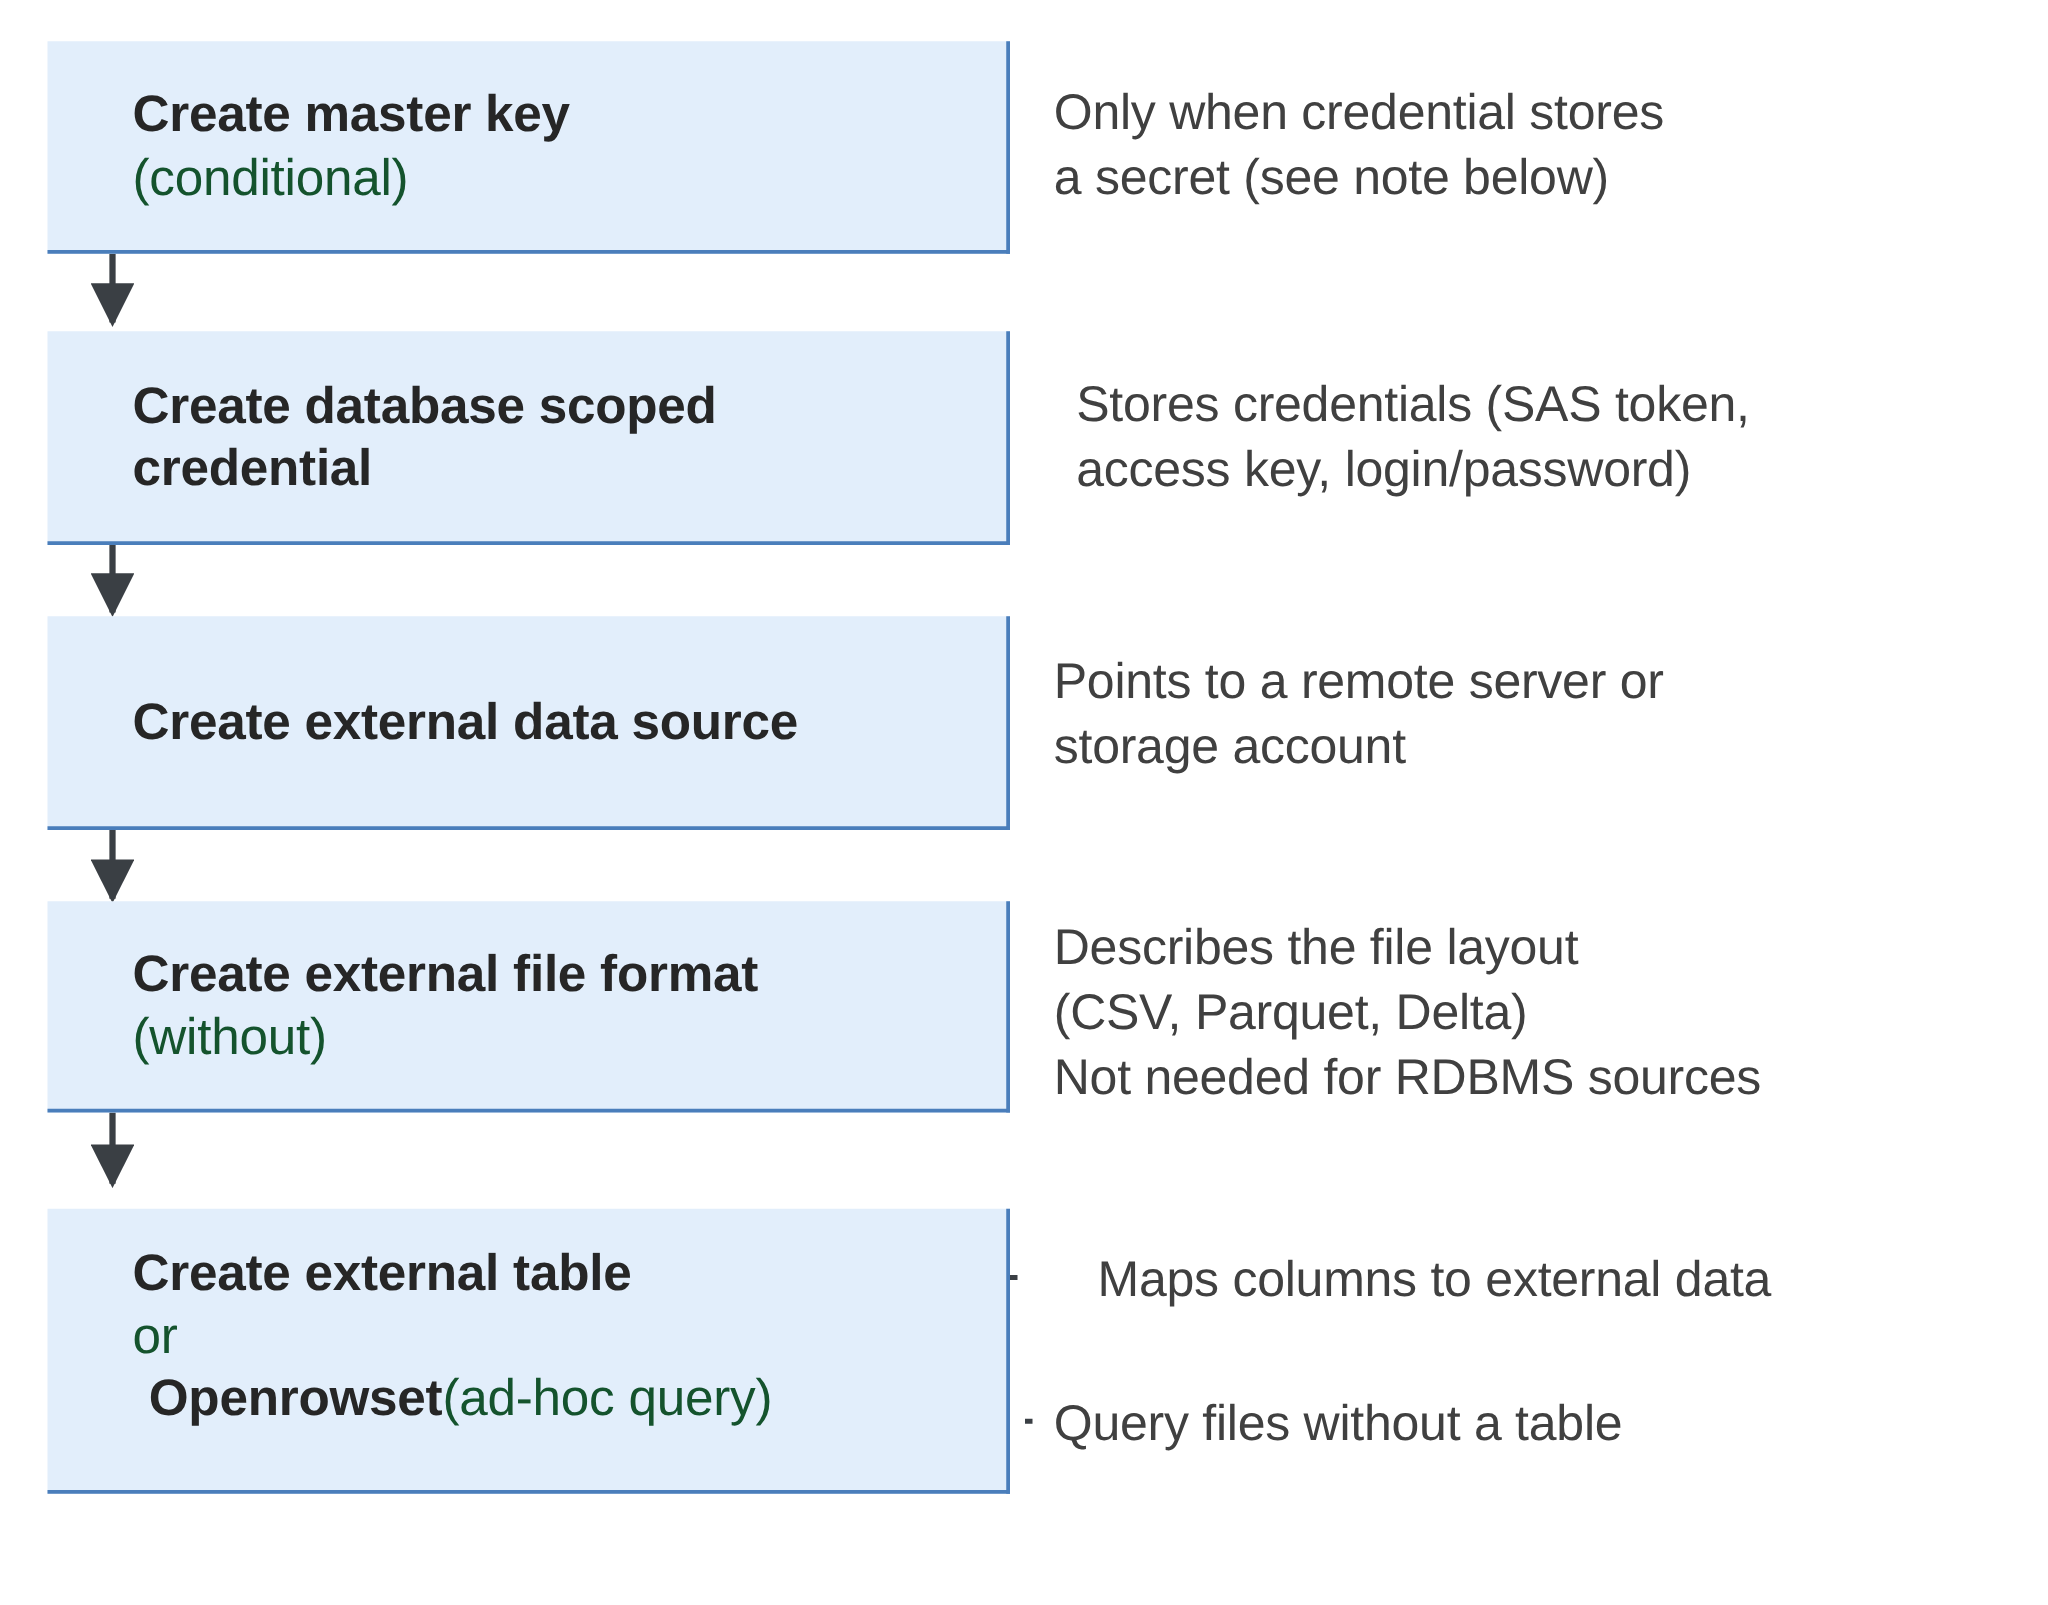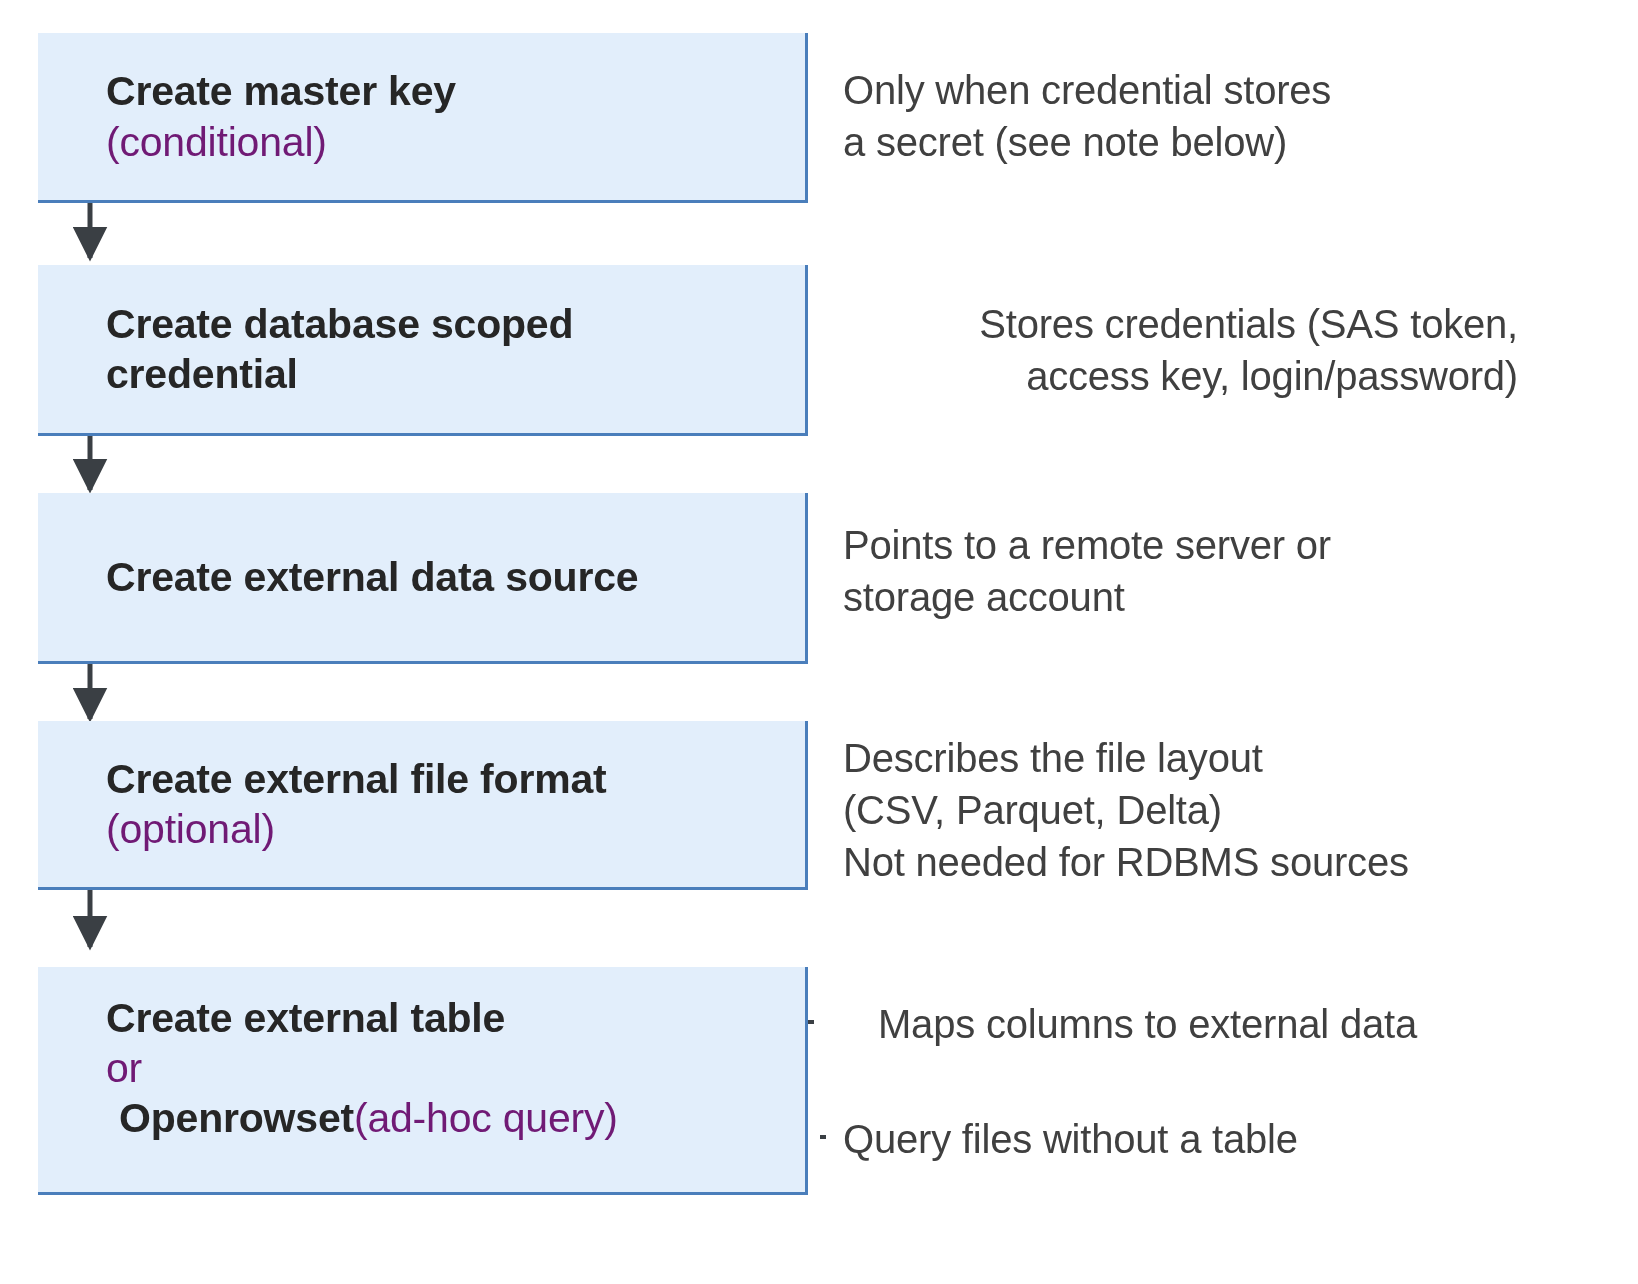--- a/index.html
+++ b/index.html
@@ -37,21 +37,21 @@
     font-weight: bold;
     font-size: 41px;
     line-height: 1.22;
     color: #262626;
     letter-spacing: -0.2px;
   }
   .node .sub {
     font-weight: normal;
     font-size: 41px;
     line-height: 1.22;
-    color: #701a75;
+    color: #14532d;
     letter-spacing: -0.2px;
   }
 
   
   .note {
     position: absolute;
     font-size: 40px;
     line-height: 1.30;
     color: #404040;
     letter-spacing: -0.2px;
@@ -102,32 +102,32 @@
     <div class="title">Create master key</div>
     <div class="sub">(conditional)</div>
   </div>
   <div class="note" style="left:843px; top:64px; width:700px;">Only when credential stores
 a secret (see note below)</div>
 
   <div class="node" style="left:38px; top:265px; width:770px; height:171px;">
     <div class="title" style="white-space:pre-line;">Create database scoped
 credential</div>
   </div>
-  <div class="note" style="left:798px; top:298px; width:720px;text-align:right;">Stores credentials (SAS token,
+  <div class="note" style="left:861px; top:298px; width:720px;">Stores credentials (SAS token,
 access key, login/password)</div>
 
   <div class="node" style="left:38px; top:493px; width:770px; height:171px;">
     <div class="title">Create external data source</div>
   </div>
   <div class="note" style="left:843px; top:519px; width:700px;">Points to a remote server or
 storage account</div>
 
   <div class="node" style="left:38px; top:721px; width:770px; height:169px;">
     <div class="title">Create external file format</div>
-    <div class="sub">(optional)</div>
+    <div class="sub">(without)</div>
   </div>
   <div class="note" style="left:843px; top:732px; width:740px;">Describes the file layout
 (CSV, Parquet, Delta)
 Not needed for RDBMS sources</div>
 
   <div class="node" style="left:38px; top:967px; width:770px; height:228px; justify-content:flex-start; padding-top:26px;">
     <div class="title">Create external table</div>
     <div class="sub">or</div>
     <div class="lastrow">
       <span class="title">Openrowset</span>

